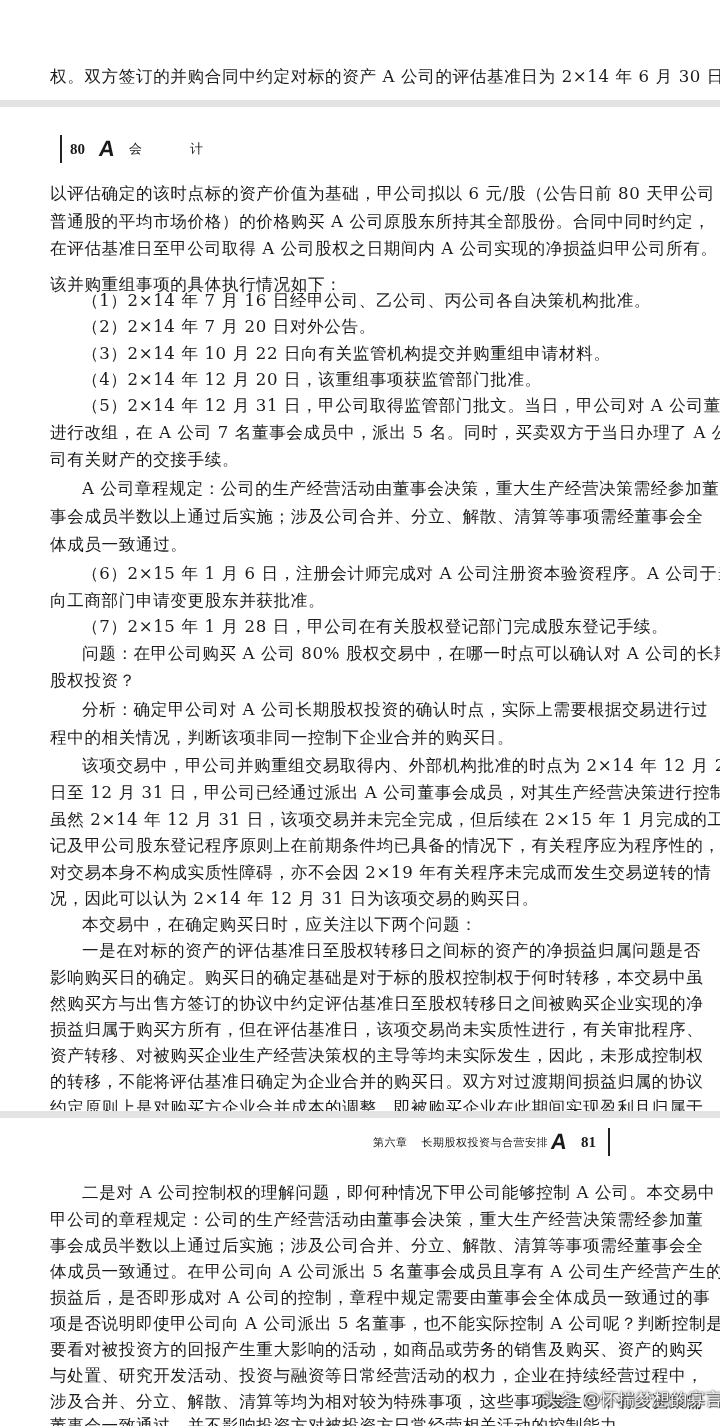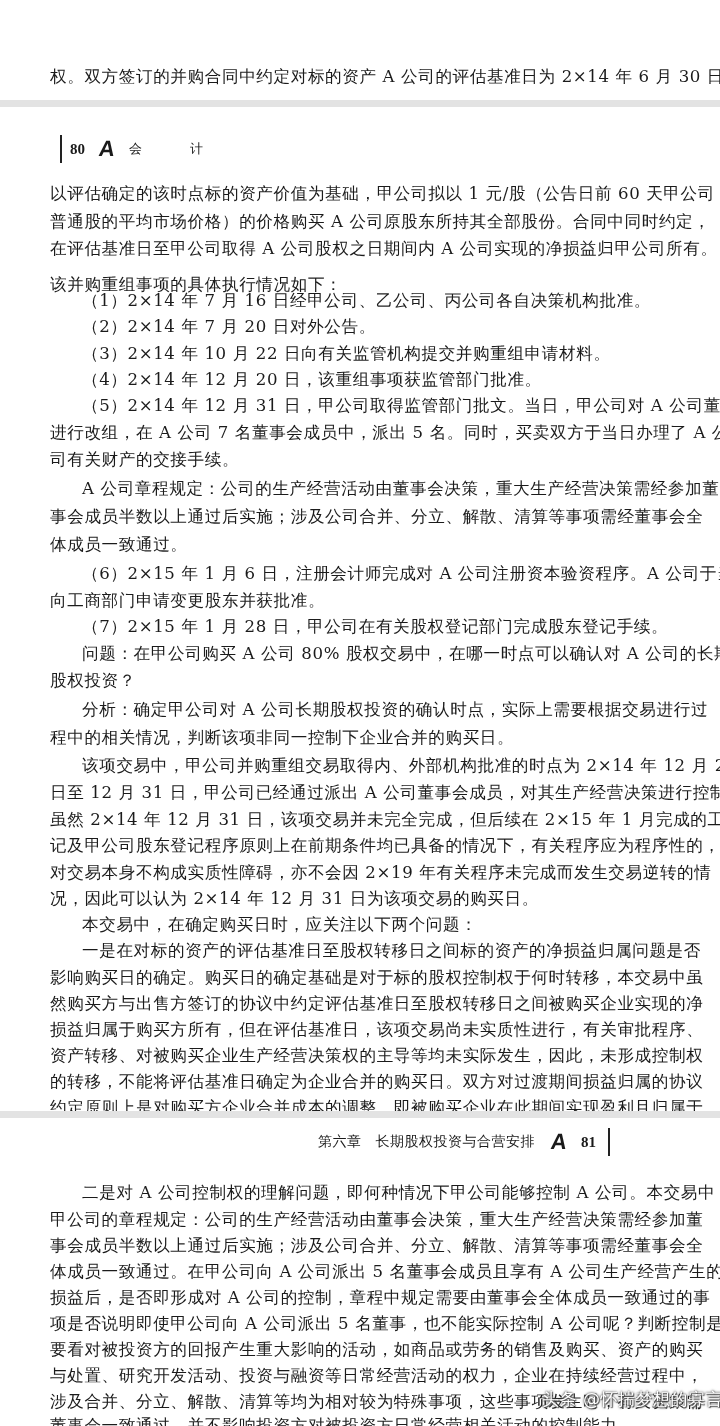--- a/index.html
+++ b/index.html
@@ -15,21 +15,21 @@
       font-size: 16.6px; line-height: 26px; white-space: nowrap;
       letter-spacing: 0.6px; color: #1b1b1b;
     }
     .indent { left: 82px; width: 590px; }
     .hdr-left { position: absolute; left: 60px; top: 135px; height: 28px; display: flex; align-items: center; }
     .hdr-bar { width: 2px; height: 28px; background: #222; margin-right: 8px; }
     .hdr-num { font-family: "Liberation Serif", serif; font-weight: bold; font-size: 15px; margin-right: 14px; }
     .hdr-logo { font-family: "Liberation Sans", sans-serif; font-weight: 900; font-size: 22px; margin-right: 14px; transform: skewX(-8deg); }
     .hdr-title { font-family: "DejaVu Sans", sans-serif; font-size: 13px; letter-spacing: 22px; }
     .hdr-right { position: absolute; right: 110px; top: 1127px; height: 30px; display: flex; align-items: center; }
-    .hdr-chapter { font-family: "DejaVu Sans", sans-serif; font-size: 14px; margin-right: 16px; letter-spacing: 0.5px; }
+    .hdr-chapter { font-family: "DejaVu Sans", sans-serif; font-size: 11px; margin-right: 3px; letter-spacing: 0.5px; }
     .hdr-chapter .sp { display: inline-block; width: 14px; }
     .hdr-right .hdr-logo { margin-right: 14px; }
     .hdr-right .hdr-num { margin-right: 10px; }
     .hdr-right .hdr-bar { margin-left: 2px; margin-right: 0; }
     .watermark {
       position: absolute; left: 542px; top: 1388px;
       font-family: "DejaVu Sans", sans-serif; font-size: 17px; color: #ffffff;
       text-shadow: 0 0 2px #555, 0 0 3px #666, 1px 1px 1px #444;
       white-space: nowrap; letter-spacing: 0.5px;
     }
@@ -45,21 +45,21 @@
 <div class="page-seg" style="top:107px;height:1004px;">
 </div>
 <div class="hdr-left">
   <div class="hdr-bar"></div>
   <span class="hdr-num">80</span>
   <span class="hdr-logo">A</span>
   <span class="hdr-title">会 计</span>
 </div>
 
 <div>
-  <div class="line" style="top:181px;">以评估确定的该时点标的资产价值为基础，甲公司拟以 1 元/股（公告日前 60 天甲公司</div>
+  <div class="line" style="top:181px;">以评估确定的该时点标的资产价值为基础，甲公司拟以 6 元/股（公告日前 80 天甲公司</div>
   <div class="line" style="top:209px;">普通股的平均市场价格）的价格购买 A 公司原股东所持其全部股份。合同中同时约定，</div>
   <div class="line" style="top:236px;">在评估基准日至甲公司取得 A 公司股权之日期间内 A 公司实现的净损益归甲公司所有。</div>
   <div class="line" style="top:272px;">该并购重组事项的具体执行情况如下：</div>
   <div class="line indent" style="top:288px;">（1）2×14 年 7 月 16 日经甲公司、乙公司、丙公司各自决策机构批准。</div>
   <div class="line indent" style="top:314px;">（2）2×14 年 7 月 20 日对外公告。</div>
   <div class="line indent" style="top:341px;">（3）2×14 年 10 月 22 日向有关监管机构提交并购重组申请材料。</div>
   <div class="line indent" style="top:367px;">（4）2×14 年 12 月 20 日，该重组事项获监管部门批准。</div>
   <div class="line indent" style="top:393px;">（5）2×14 年 12 月 31 日，甲公司取得监管部门批文。当日，甲公司对 A 公司董事会</div>
   <div class="line" style="top:420px;">进行改组，在 A 公司 7 名董事会成员中，派出 5 名。同时，买卖双方于当日办理了 A 公</div>
   <div class="line" style="top:447px;">司有关财产的交接手续。</div>

